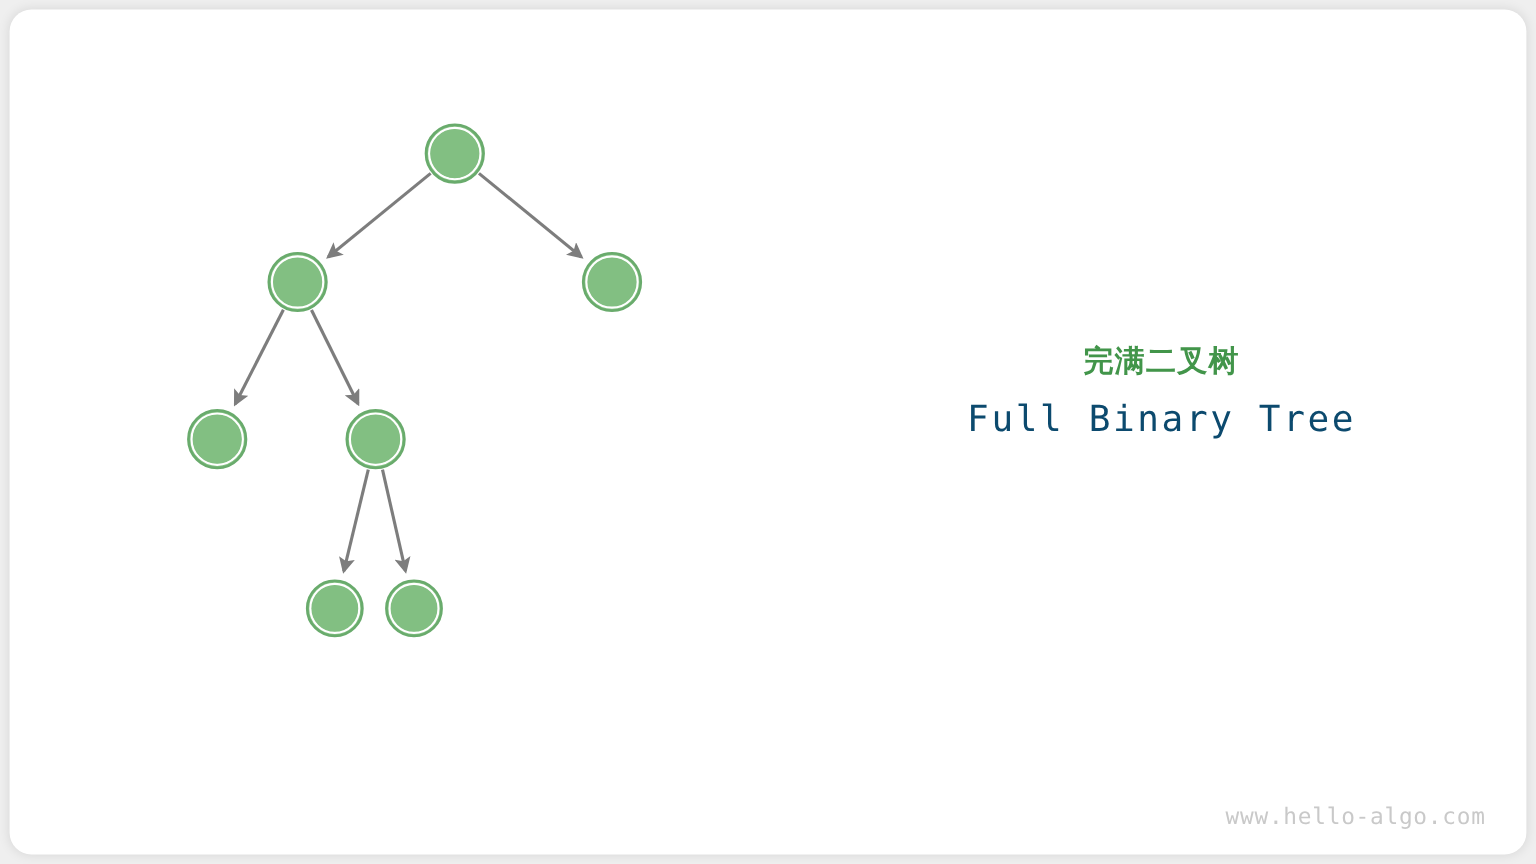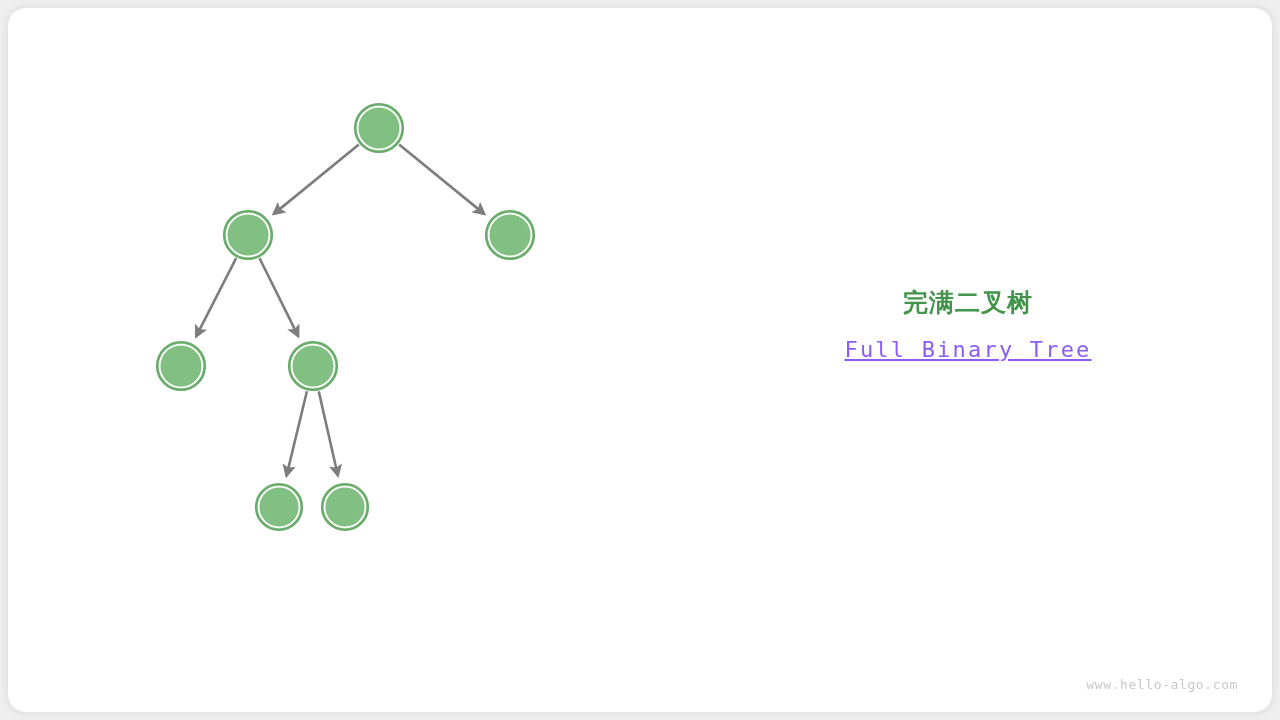--- a/index.html
+++ b/index.html
@@ -42,34 +42,33 @@
   
   #caption {
     position: absolute;
     left: 768px;
     top: 288px;
     width: 400px;
     text-align: center;
   }
   #caption-title {
     color: #42954a;
-    font-family: Liberation Serif, serif;
+    font-family: Liberation Mono, monospace;
     font-size: 25px;
     font-weight: bold;
     letter-spacing: 1px;
     line-height: 30px;
   }
   #caption-subtitle {
     margin-top: 19px;
-    color: #8b5cf6;
+    color: #0c4a6e;
     font-family: "DejaVu Sans Mono", monospace;
-    font-size: 22px;
+    font-size: 30px;
     letter-spacing: 2.2px;
     line-height: 26px;
-    text-decoration: underline;
   }
 
   
   #degree-label {
     position: absolute;
     left: 235px;
     top: 584px;
     height: 49px;
     padding: 0 24px;
     box-sizing: border-box;
@@ -86,21 +85,21 @@
   }
   #degree-label .bold { font-weight: bold; }
 
   
   #watermark {
     position: absolute;
     right: 42px;
     bottom: 28px;
     color: #c9c9c9;
     font-family: "DejaVu Sans Mono", monospace;
-    font-size: 13px;
+    font-size: 19px;
     letter-spacing: 0.6px;
   }
 </style>
 </head>
 <body>
 
 <div id="stage">
   <div id="card"></div>
 
   <svg id="tree-svg" viewBox="0 0 1280 720" xmlns="http://www.w3.org/2000/svg">

